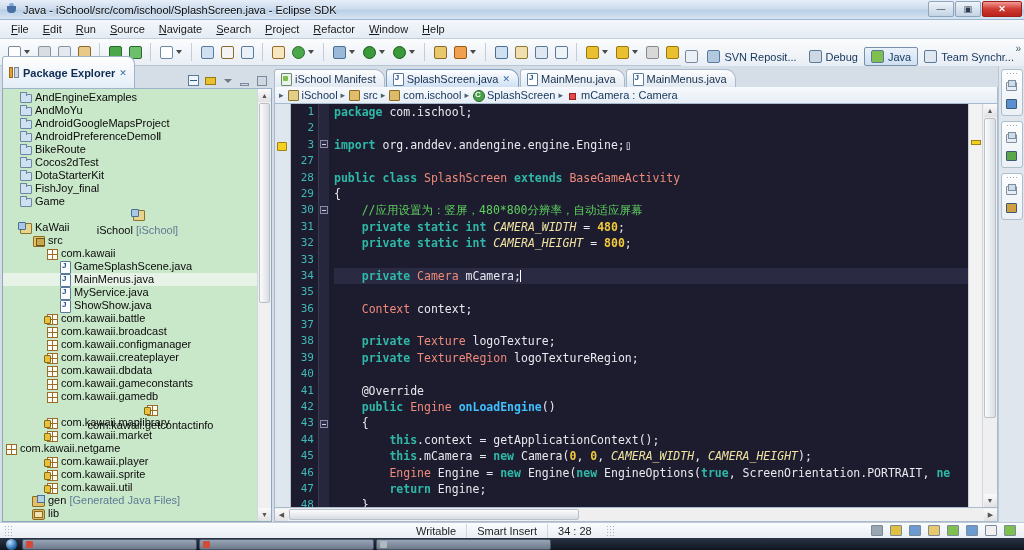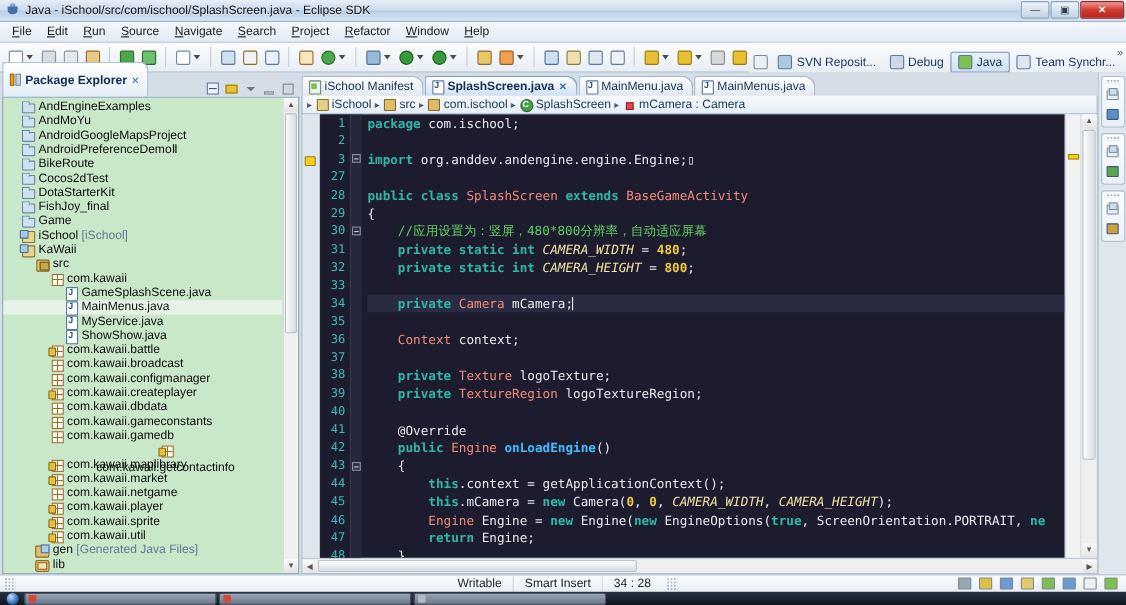--- a/index.html
+++ b/index.html
@@ -224,21 +224,21 @@
   .etab {
     display:flex; align-items:center; gap:4px;
     height:18px; padding:0 8px 0 5px; margin-right:1px;
     background: linear-gradient(to bottom,#fdfdfe,#e2e9f2);
     border:1px solid #a8bacd; border-bottom:none;
     border-radius:3px 10px 0 0;
     font-size:11px; color:#16314f; white-space:nowrap;
   }
   .etab.active {
     background: linear-gradient(to bottom,#ffffff,#cfe0f4);
-    border-color:#7f9fc0; font-weight:bold;margin-top:21px;
+    border-color:#7f9fc0; font-weight:normal;margin-top:21px;
   }
   .etab .x { font-size:9px; color:#3f6f9f; }
   .etab-ico { width:11px; height:12px; position:relative; flex:none; }
   .etab-ico.java::before {
     content:''; position:absolute; left:1px; top:0; width:9px; height:11px;
     background:#fff; border:1px solid #5a7a9a; border-radius:1px;
   }
   .etab-ico.java::after {
     content:'J'; position:absolute; left:3px; top:-1px; font-size:8px; font-weight:bold;
     color:#1f4f8f; line-height:12px;
@@ -625,21 +625,21 @@
               <span class="tlabel">DotaStarterKit</span>
             </div>
             <div class="trow" style="padding-left: 15px;">
               <span class="tico ic-folder"></span>
               <span class="tlabel">FishJoy_final</span>
             </div>
             <div class="trow" style="padding-left: 15px;">
               <span class="tico ic-folder"></span>
               <span class="tlabel">Game</span>
             </div>
-            <div class="trow" style="padding-left: 15px;">
+            <div class="trow" style="padding-left: 15px; flex-direction: column;">
               <span class="tico ic-proj"></span>
               <span class="tlabel">iSchool<span class="dim"> [iSchool]</span></span>
             </div>
             <div class="trow" style="padding-left: 15px;">
               <span class="tico ic-proj"></span>
               <span class="tlabel">KaWaii</span>
             </div>
             <div class="trow" style="padding-left: 28px;">
               <span class="tico ic-src"></span>
               <span class="tlabel">src</span>
@@ -697,21 +697,21 @@
               <span class="tlabel">com.kawaii.getcontactinfo</span>
             </div>
             <div class="trow" style="padding-left: 41px;">
               <span class="tico ic-pkg locked"></span>
               <span class="tlabel">com.kawaii.maplibrary</span>
             </div>
             <div class="trow" style="padding-left: 41px;">
               <span class="tico ic-pkg locked"></span>
               <span class="tlabel">com.kawaii.market</span>
             </div>
-            <div class="trow" style="padding-left: 41px;">
+            <div class="trow" style="">
               <span class="tico ic-pkg"></span>
               <span class="tlabel">com.kawaii.netgame</span>
             </div>
             <div class="trow" style="padding-left: 41px;">
               <span class="tico ic-pkg locked"></span>
               <span class="tlabel">com.kawaii.player</span>
             </div>
             <div class="trow" style="padding-left: 41px;">
               <span class="tico ic-pkg locked"></span>
               <span class="tlabel">com.kawaii.sprite</span>

